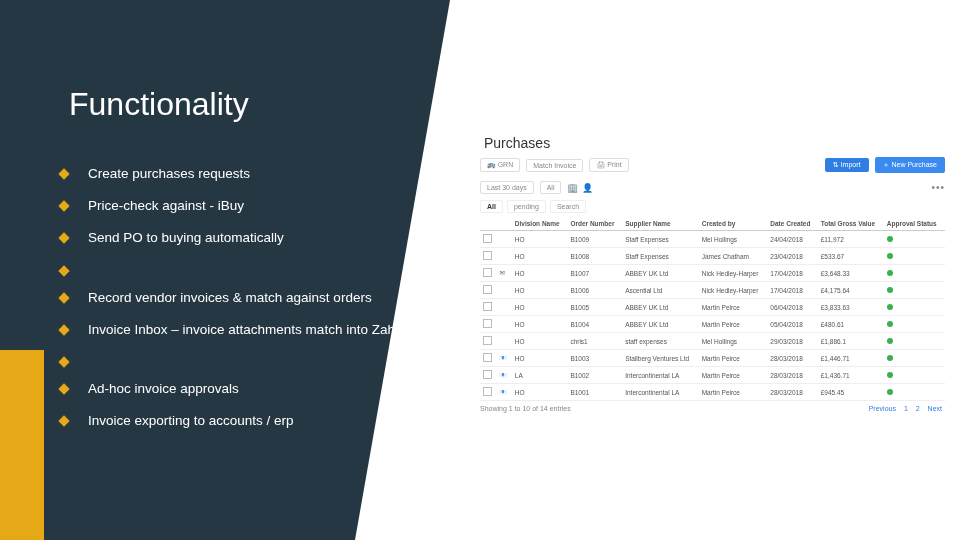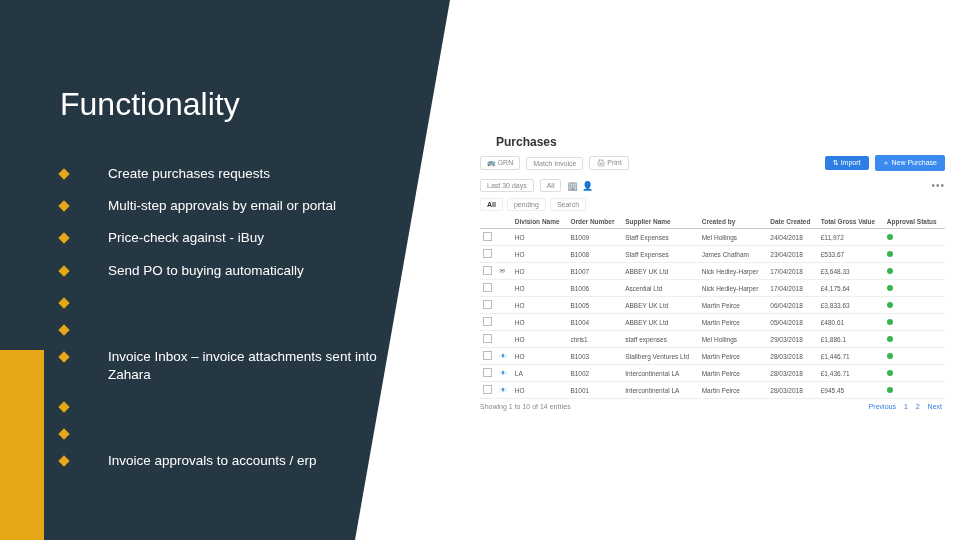--- a/index.html
+++ b/index.html
@@ -3,29 +3,29 @@
 <meta charset="utf-8">
 <style>
   html,body{margin:0;padding:0;width:960px;height:540px;overflow:hidden;font-family:Arial,Helvetica,sans-serif;background:#fff;}
   .slide{position:relative;width:960px;height:540px;background:#fff;}
   
   .wedge{position:absolute;left:0;top:0;width:470px;height:540px;background:#263744;
          clip-path:polygon(0 0,450px 0,355px 540px,0 540px);}
   
   .gold{position:absolute;left:0;bottom:0;width:44px;height:190px;background:#e6a817;}
   
-  .title{position:absolute;left:60px;top:86px;color:#fff;font-size:32px;font-weight:400;}
+  .title{position:absolute;left:69px;top:86px;color:#fff;font-size:32px;font-weight:400;}
   
   .bullets{position:absolute;left:60px;top:165px;width:360px;}
   .row{display:flex;align-items:flex-start;margin-bottom:14px;}
   .diamond{flex:0 0 auto;width:8px;height:8px;background:#e6a817;transform:rotate(45deg);margin-top:5px;margin-right:20px;}
-  .txt{color:#fff;font-size:13.5px;line-height:1.35;margin-left:20px;}
+  .txt{color:#fff;font-size:13.5px;line-height:1.35;}
   
   .shot{position:absolute;right:15px;top:135px;width:465px;background:#fff;font-size:7px;color:#444;}
-  .shot h4{margin:0 0 6px 16px;color:#333;font-size:12px;font-weight:700;}
+  .shot h4{margin:0 0 6px 4px;color:#333;font-size:14px;font-weight:400;}
   .shot-toolbar{display:flex;gap:6px;align-items:center;margin-bottom:8px;}
   .btn-lite{border:1px solid #ddd;border-radius:2px;padding:2px 6px;color:#888;font-size:7px;}
   .spacer{flex:1;}
   .btn-blue{background:#2f7ee6;color:#fff;border-radius:2px;padding:3px 8px;font-size:7px;}
   .btn-blue2{background:#3a8af0;color:#fff;border-radius:2px;padding:3px 8px;font-size:7px;}
   .filters{display:flex;gap:6px;align-items:center;margin:4px 0 6px 0;}
   .sel{border:1px solid #ddd;border-radius:2px;padding:2px 6px;color:#888;font-size:7px;}
   .icons{display:flex;gap:4px;color:#aaa;font-size:9px;}
   .dots{margin-left:auto;color:#888;font-size:10px;letter-spacing:1px;}
   .tabs{display:flex;gap:4px;margin-bottom:4px;font-size:7px;}
@@ -48,49 +48,47 @@
 
   <div class="title">Functionality</div>
 
   <div class="bullets" id="bullets">
       <div class="row">
         <span class="diamond"></span>
         <span class="txt">Create purchases requests</span>
       </div>
       <div class="row">
         <span class="diamond"></span>
-        <span class="txt">Multi-step approvals by email or portal</span>
-      </div>
-      <div class="row">
-        <span class="diamond"></span>
         <span class="txt">Price-check against - iBuy</span>
       </div>
       <div class="row">
         <span class="diamond"></span>
         <span class="txt">Send PO to buying automatically</span>
       </div>
       <div class="row">
         <span class="diamond"></span>
       </div>
       <div class="row">
         <span class="diamond"></span>
-      </div>
-      <div class="row">
-        <span class="diamond"></span>
-        <span class="txt">Invoice Inbox – invoice attachments sent into Zahara</span>
-      </div>
-      <div class="row">
-        <span class="diamond"></span>
-      </div>
-      <div class="row">
-        <span class="diamond"></span>
-      </div>
-      <div class="row">
-        <span class="diamond"></span>
-        <span class="txt">Invoice approvals to accounts / erp</span>
+        <span class="txt">Record vendor invoices &amp; match against orders</span>
+      </div>
+      <div class="row">
+        <span class="diamond"></span>
+        <span class="txt">Invoice Inbox – invoice attachments match into Zahara</span>
+      </div>
+      <div class="row">
+        <span class="diamond"></span>
+      </div>
+      <div class="row">
+        <span class="diamond"></span>
+        <span class="txt">Ad-hoc invoice approvals</span>
+      </div>
+      <div class="row">
+        <span class="diamond"></span>
+        <span class="txt">Invoice exporting to accounts / erp</span>
       </div>
     </div>
 
   <div class="shot">
     <h4>Purchases</h4>
 
     <div class="shot-toolbar">
       <span class="btn-lite"><span>🚌</span> <span>GRN</span></span>
       <span class="btn-lite">Match Invoice</span>
       <span class="btn-lite"><span>🖨</span> <span>Print</span></span>

